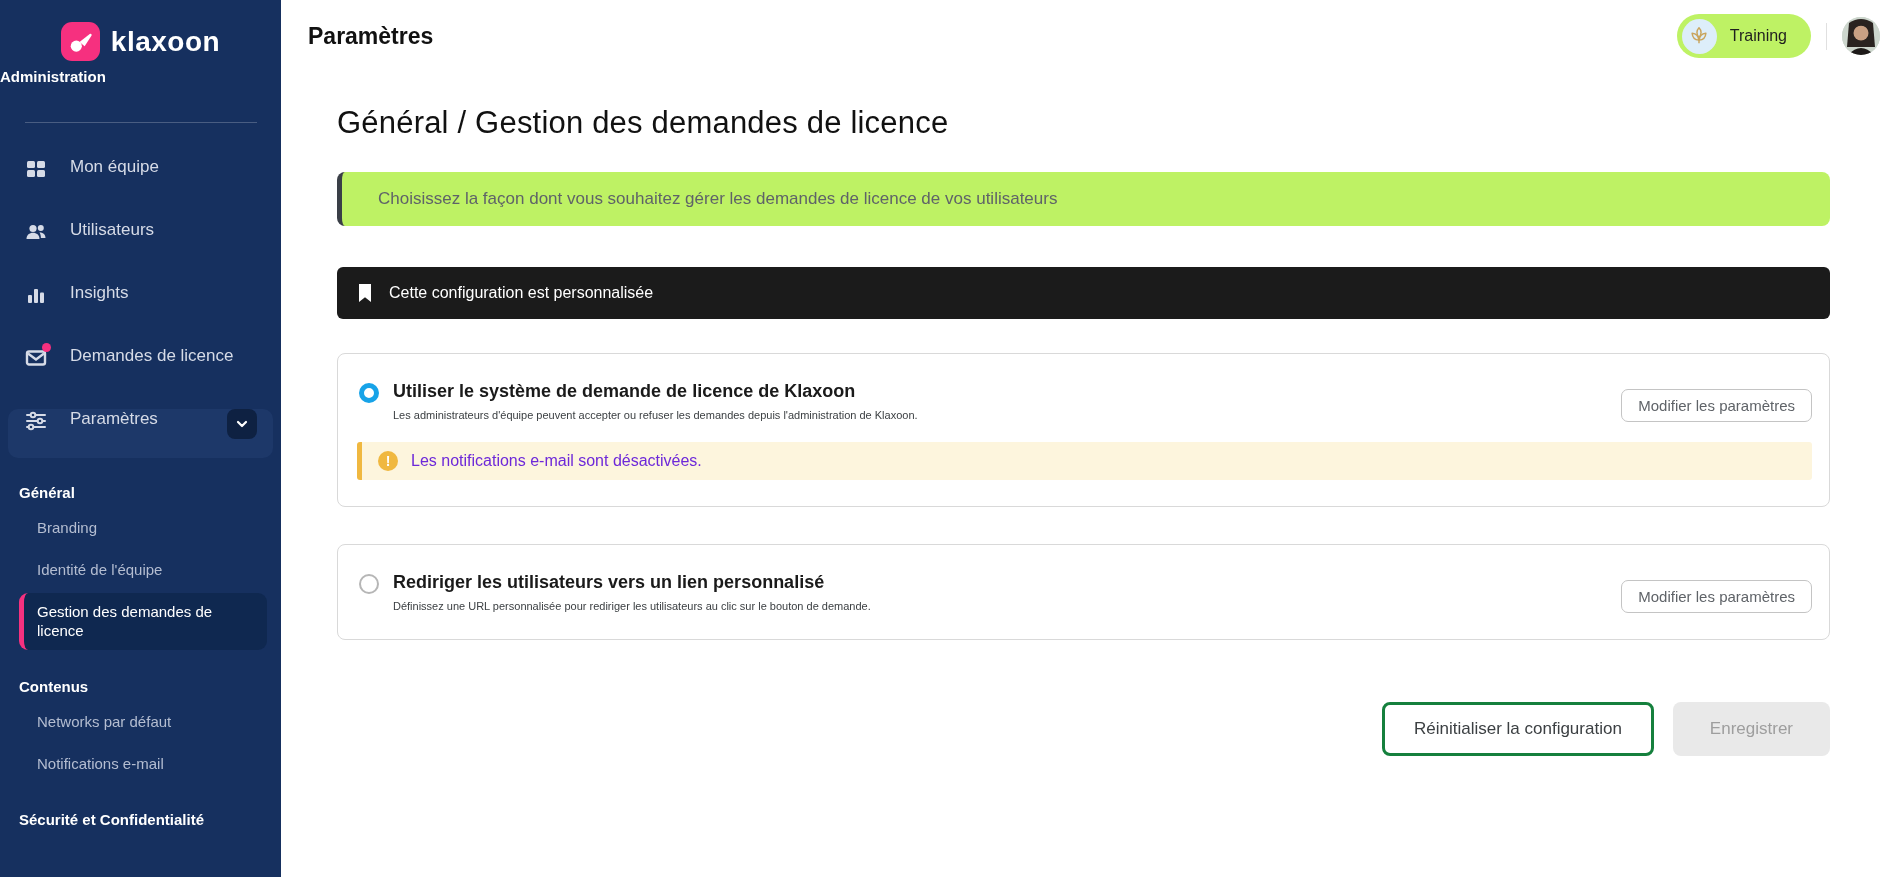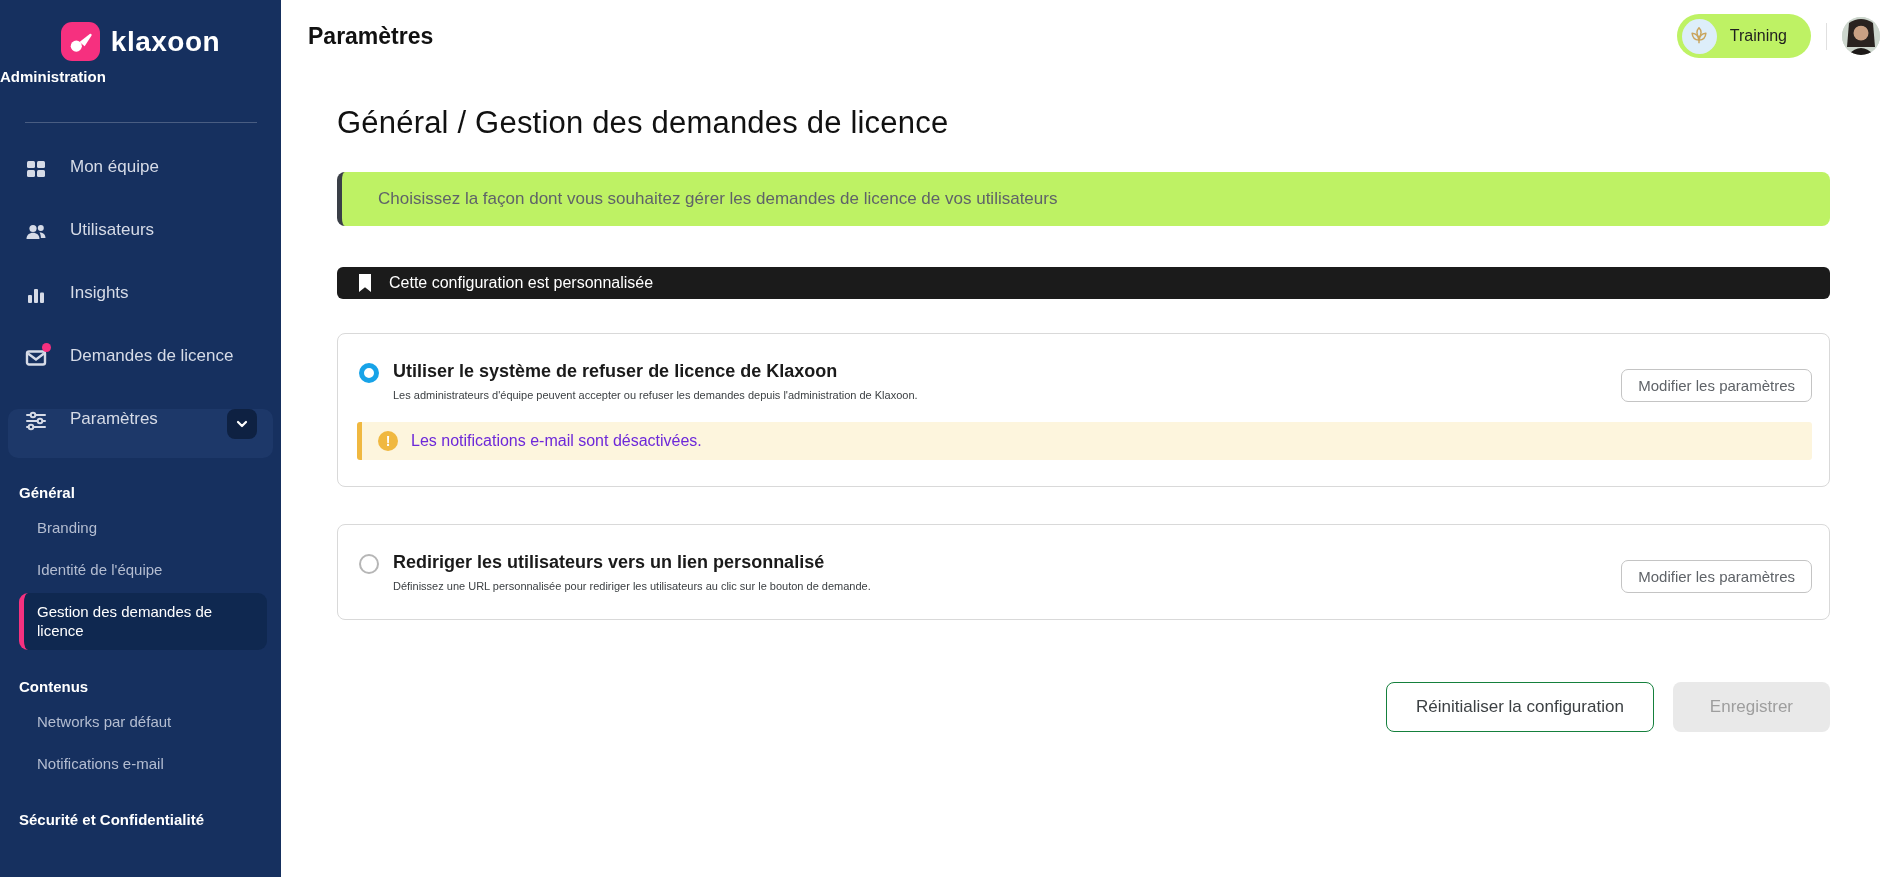--- a/index.html
+++ b/index.html
@@ -87,21 +87,21 @@
   .content { padding:0 56px; }
   h1.page-heading { font-size:31px; font-weight:normal; color:#111; margin-top:33px; letter-spacing:.2px; }
 
   .note {
     margin-top:31px; background:#bef264; border-left:5px solid #3a3f47;
     padding:17px 36px; font-size:17px; color:#5f6368; border-radius:8px;
   }
 
   .banner {
     margin-top:41px; background:#1b1b1b; color:#fff; border-radius:6px;
-    height:32px; display:flex; align-items:center; gap:17px; padding:0 21px;
+    height:52px; display:flex; align-items:center; gap:17px; padding:0 21px;
     font-size:16px;
   }
 
   .card {
     border:1px solid #d9d9d9; border-radius:8px; background:#fff;
     padding:26px 17px 26px 19px;
   }
   .card.first { margin-top:34px; }
   .card.second { margin-top:37px; }
   .card-head { display:flex; align-items:flex-start; }
@@ -122,21 +122,21 @@
   }
   .warning-icon {
     width:20px; height:20px; border-radius:50%; background:#f0b840;
     color:#fff; font-weight:bold; font-size:14px;
     display:flex; align-items:center; justify-content:center; flex:0 0 auto;
   }
   .warning-text { font-size:16px; color:#6d28d9; }
 
   .footer-actions { margin-top:62px; display:flex; justify-content:flex-end; gap:19px; }
   .reset-btn {
-    background:#fff; border:1px solid #15803d; border-radius:8px;
+    background:#fff; border:3px solid #15803d; border-radius:8px;
     padding:14px 29px; font-size:17px; color:#3c4043;
     font-family:"Liberation Sans", sans-serif; cursor:pointer;
   }
   .save-btn {
     background:#e9e9e9; border:none; border-radius:8px;
     padding:14px 37px; font-size:17px; color:#9e9e9e;
     font-family:"Liberation Sans", sans-serif; cursor:not-allowed;
   }
 </style>
 </head>
@@ -261,21 +261,21 @@
       <svg width="14" height="18" viewBox="0 0 14 18" fill="#fff">
         <path d="M1 0 h12 v18 l-6-4.8 L1 18 Z"></path>
       </svg>
       <span>Cette configuration est personnalisée</span>
     </div>
 
     <div class="card first">
       <div class="card-head">
         <span class="radio checked"></span>
         <div class="opt-text">
-          <div class="opt-title">Utiliser le système de refuser de licence de Klaxoon</div>
+          <div class="opt-title">Utiliser le système de demande de licence de Klaxoon</div>
           <div class="opt-desc">Les administrateurs d'équipe peuvent accepter ou refuser les demandes depuis l'administration de Klaxoon.</div>
         </div>
         <button class="modify-btn">Modifier les paramètres</button>
       </div>
       <div class="warning">
         <span class="warning-icon">!</span>
         <span class="warning-text">Les notifications e-mail sont désactivées.</span>
       </div>
     </div>
 

